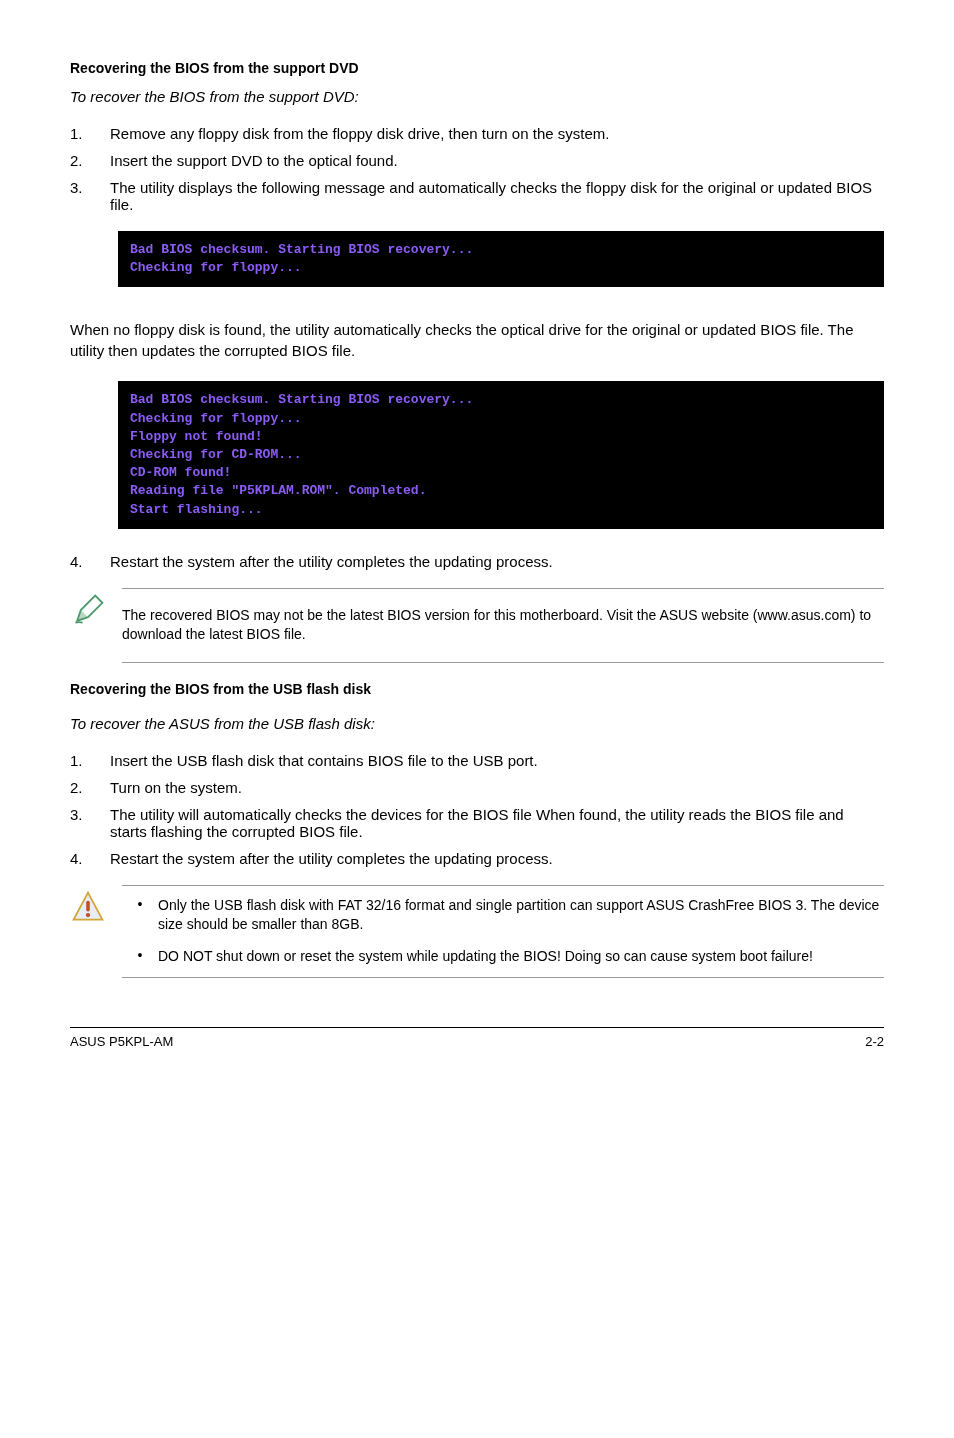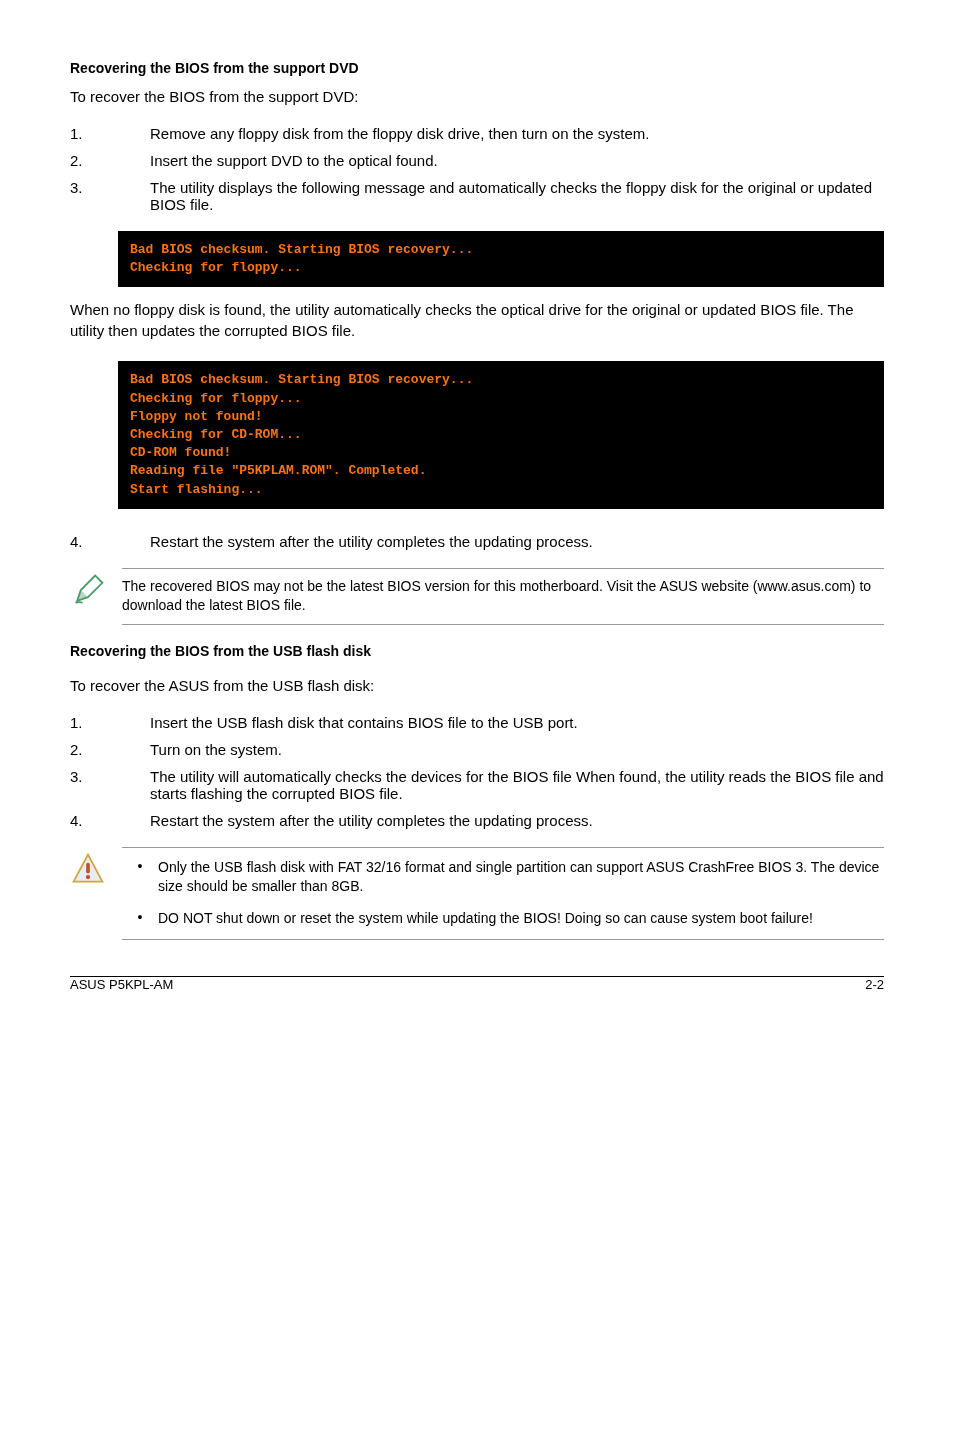--- a/index.html
+++ b/index.html
@@ -12,47 +12,47 @@
       box-sizing: border-box;
     }
     h2 {
       font-size: 14px;
       font-weight: bold;
       margin: 0 0 12px 0;
     }
     p.lead {
       font-size: 15px;
       margin: 9px 0 20px 0;
+      font-style: italic;
     }
     ol.numbered {
       list-style: none;
       padding: 0;
       margin: 0;
     }
     ol.numbered li {
       font-size: 15px;
       margin-bottom: 10px;
       display: flex;
     }
     ol.numbered li .num {
       width: 40px;
       flex-shrink: 0;
     }
     ol.numbered li .txt {
       flex: 1;
-      margin-left: 40px;
     }
     p.paragraph {
       font-size: 15px;
-      margin: 12px 0 20px 0;
+      margin: 32px 0 20px 0;
       line-height: 1.4;
     }
     .code-block {
       background: #000;
-      color: #f97316;
+      color: #8b5cf6;
       font-family: "Courier New", monospace;
       font-size: 13px;
       font-weight: bold;
       padding: 10px 12px;
       margin: 18px 0 8px 48px;
       line-height: 1.4;
       white-space: pre;
     }
     .note-row, .warn-row {
       display: flex;
@@ -61,21 +61,21 @@
     }
     .note-row .icon, .warn-row .icon {
       width: 52px;
       flex-shrink: 0;
       padding-top: 4px;
     }
     .note-row .content {
       flex: 1;
       border-top: 1px solid #999;
       border-bottom: 1px solid #999;
-      padding: 8px 0;
+      padding: 17px 0;
       font-size: 14px;
       line-height: 1.4;
     }
     .warn-row .content {
       flex: 1;
       border-top: 1px solid #999;
       border-bottom: 1px solid #999;
       padding: 10px 0;
       font-size: 14px;
     }
@@ -95,22 +95,22 @@
       width: 36px;
       flex-shrink: 0;
       text-align: center;
     }
     .warn-row ul li .btxt {
       flex: 1;
       line-height: 1.4;
     }
     .footer {
       border-top: 1px solid #000;
-      margin-top: 36px;
-      padding-top: 0;
+      margin-top: 49px;
+      padding-top: 6px;
       display: flex;
       justify-content: space-between;
       font-size: 13px;
     }
     .pen-icon svg, .warn-icon svg {
       width: 36px;
       height: auto;
     }
   </style>
 </head>

